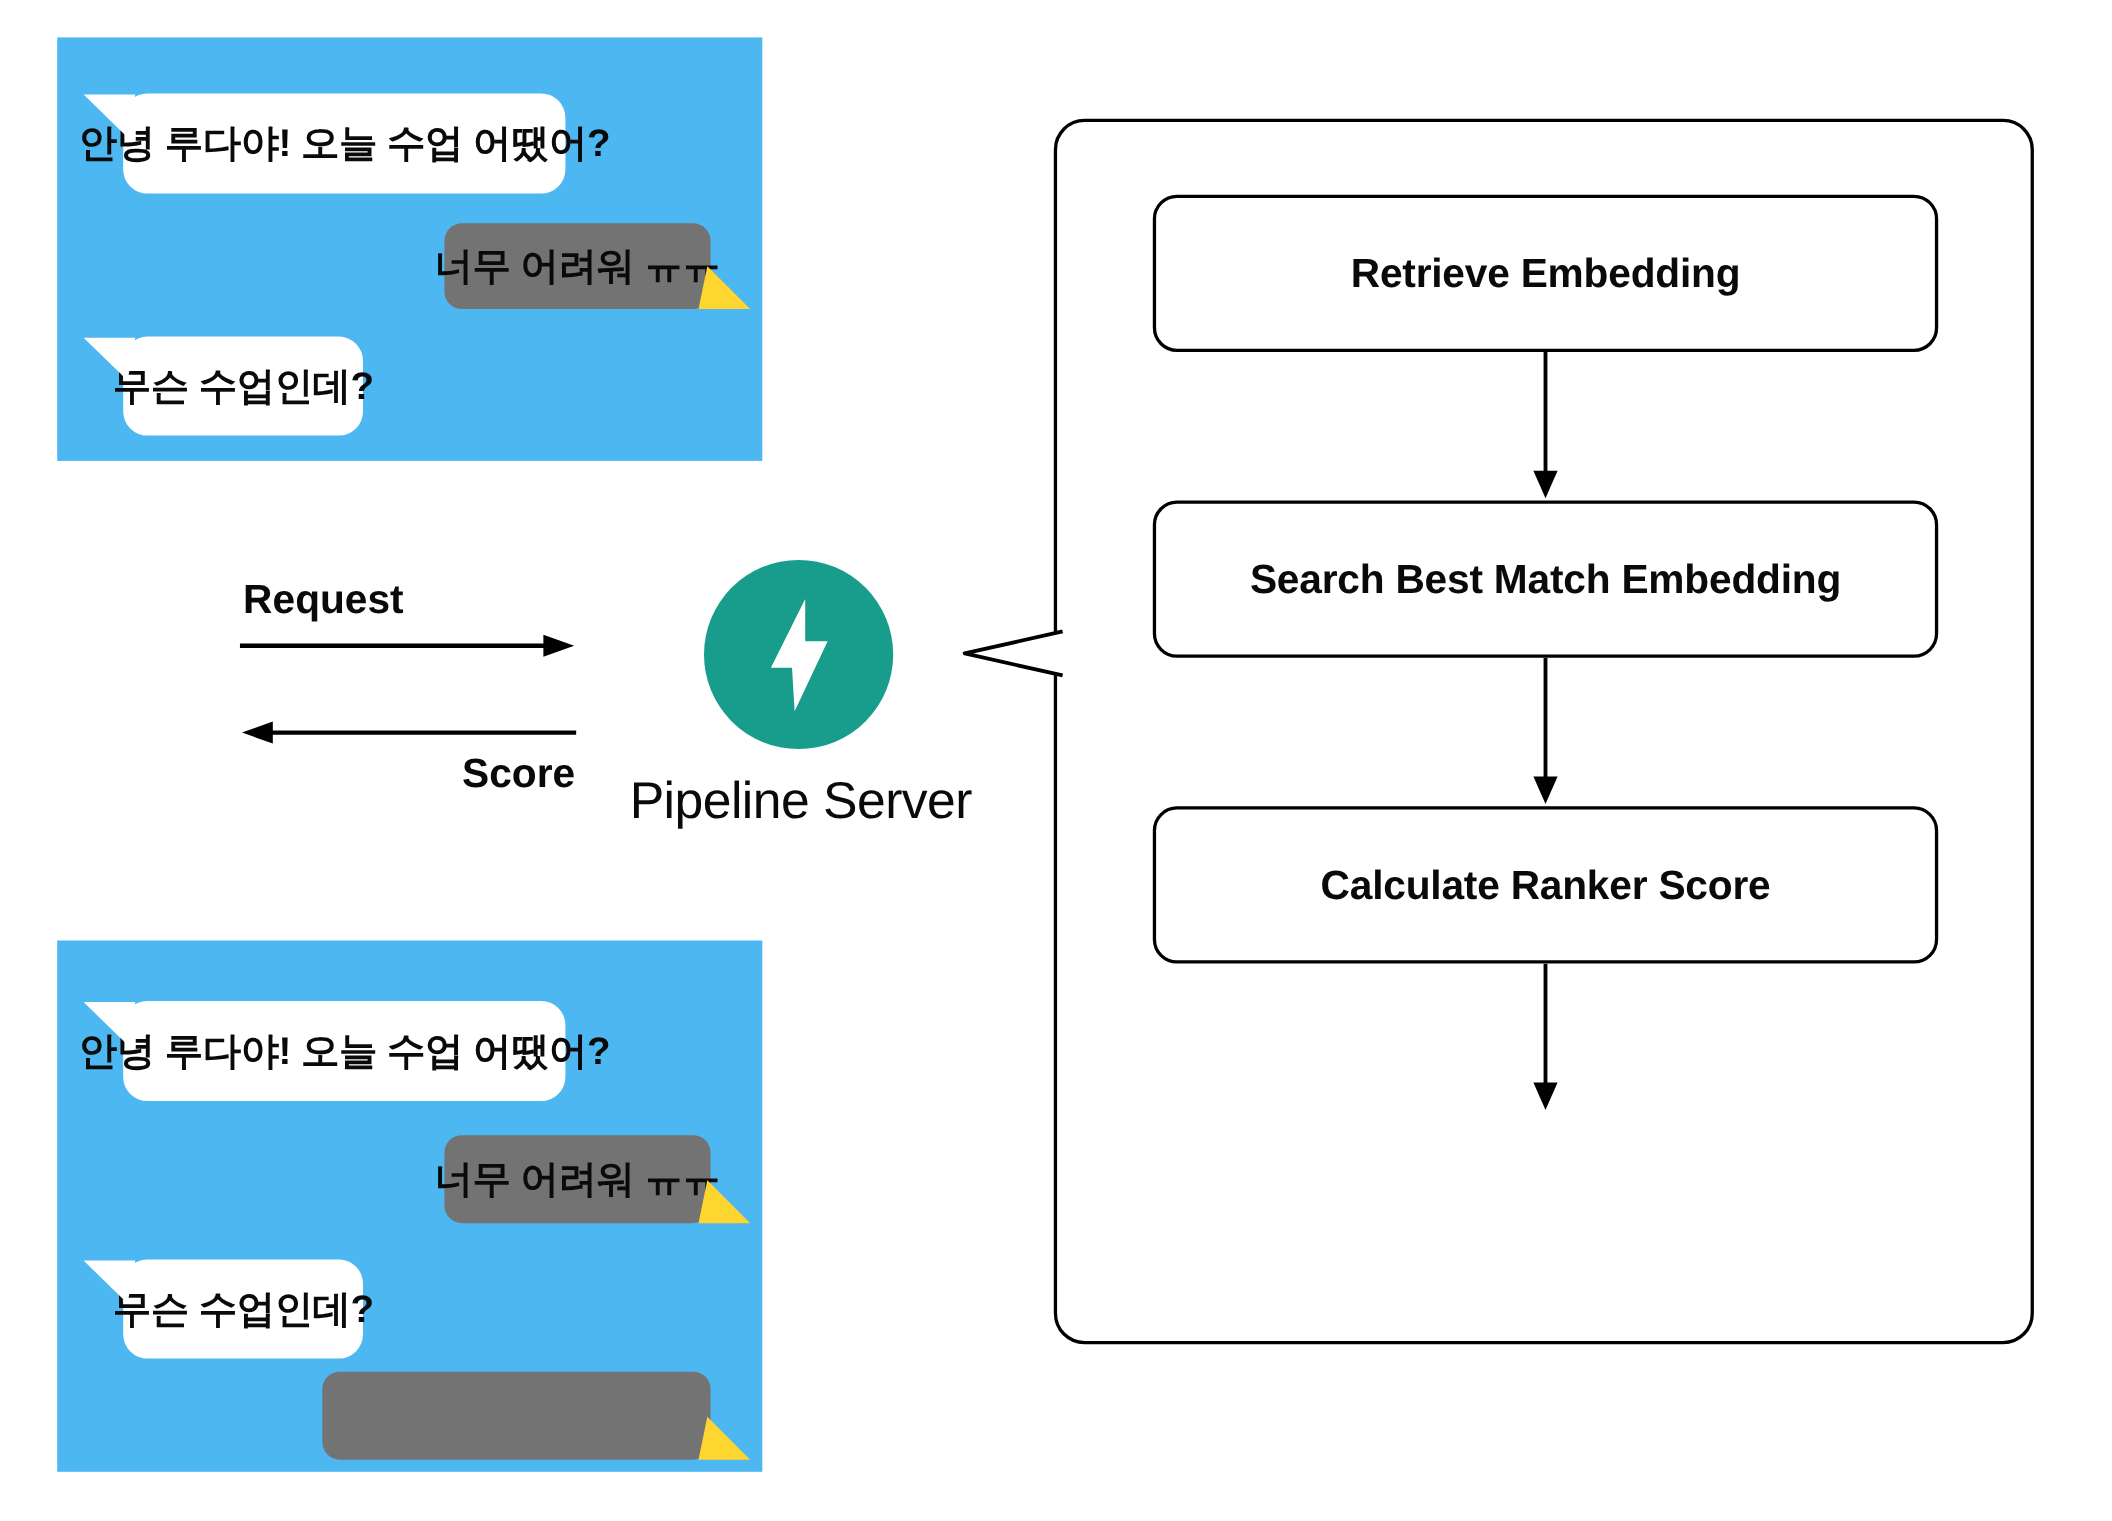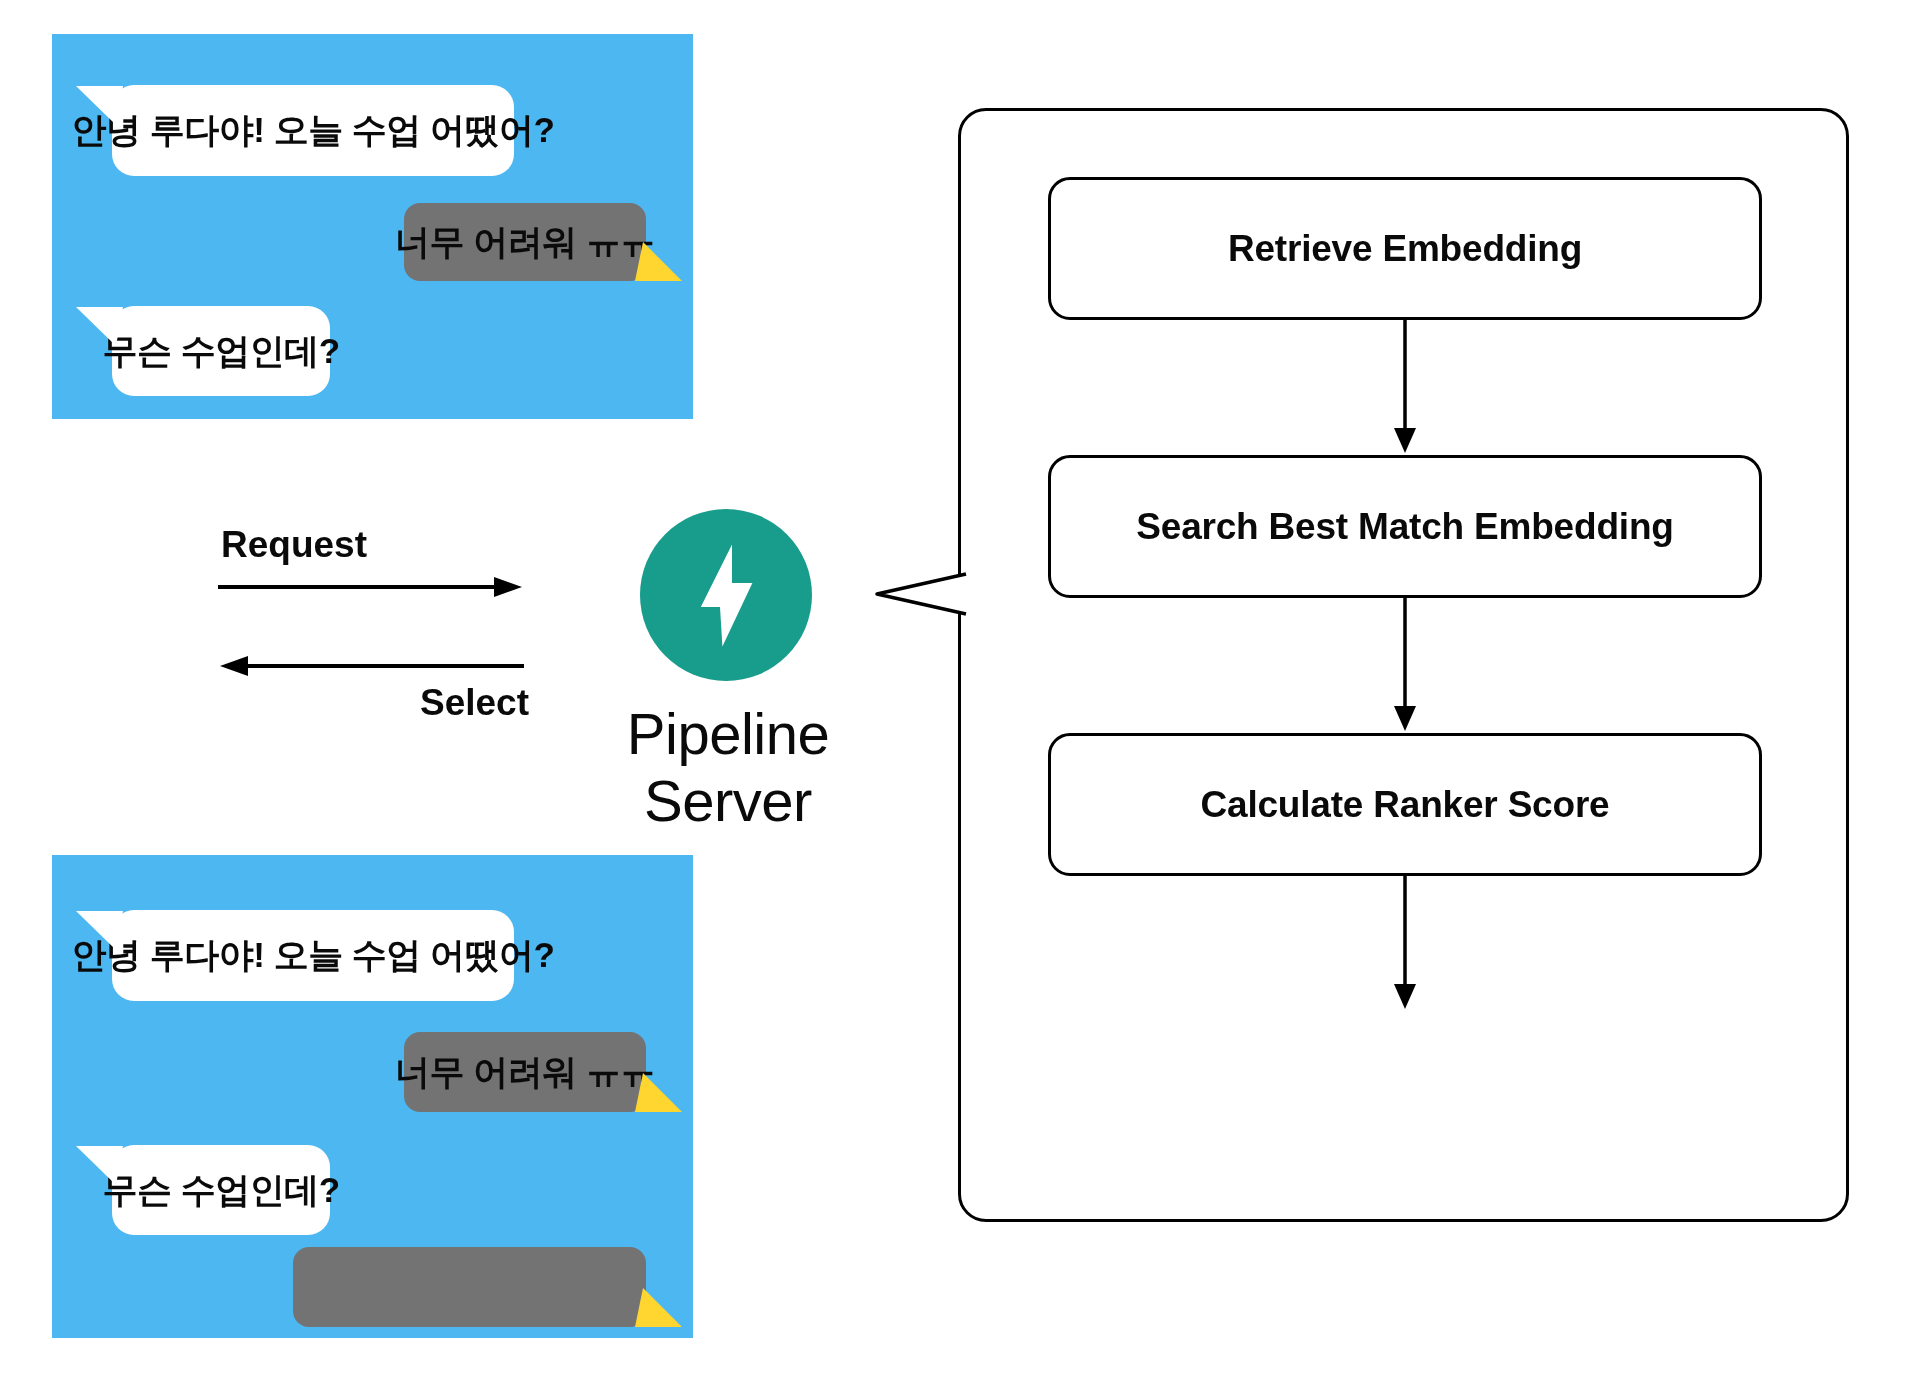--- a/index.html
+++ b/index.html
@@ -23,21 +23,21 @@
   .tail-right{right:-37px;bottom:-1px;}
   
   .io-label{position:absolute;font-size:37px;font-weight:700;}
   
   .server-circle{
     position:absolute;left:640px;top:509px;width:172px;height:172px;border-radius:50%;
     background:#189c8b;display:flex;align-items:center;justify-content:center;
   }
   .server-label{
     position:absolute;left:538px;top:700px;width:380px;text-align:center;
-    font-size:58px;font-weight:500;letter-spacing:-0.5px;
+    font-size:47px;font-weight:500;letter-spacing:-0.5px;
   }
   
   .flow-outer{
     position:absolute;left:958px;top:108px;width:891px;height:1114px;
     border:3.5px solid #000;border-radius:28px;background:#ffffff;box-sizing:border-box;
   }
   .flow-step{
     position:absolute;left:1048px;width:714px;height:143px;
     border:3px solid #000;border-radius:22px;background:#ffffff;box-sizing:border-box;
     display:flex;align-items:center;justify-content:center;
@@ -74,21 +74,21 @@
 
   <div class="io-label" style="left:221px;top:524px;">Request</div>
   <svg class="abs" style="left:218px;top:575px;" width="306" height="24">
     <line x1="0" y1="12" x2="282" y2="12" stroke="#000" stroke-width="4"></line>
     <polygon points="304,12 276,2 276,22" fill="#000"></polygon>
   </svg>
   <svg class="abs" style="left:218px;top:654px;" width="306" height="24">
     <line x1="306" y1="12" x2="24" y2="12" stroke="#000" stroke-width="4"></line>
     <polygon points="2,12 30,2 30,22" fill="#000"></polygon>
   </svg>
-  <div class="io-label" style="left:420px;top:682px;">Select</div>
+  <div class="io-label" style="left:420px;top:682px;">Score</div>
 
   <div class="server-circle">
     <svg width="120" height="140" viewBox="0 0 100 100">
       <polygon points="55,8 29,60 45,60 47,93 72,40 55,40" fill="#ffffff"></polygon>
     </svg>
   </div>
   <div class="server-label">Pipeline Server</div>
 
   <div class="flow-outer">
     <svg class="abs" style="left:-90px;top:460px;" width="96" height="46">

